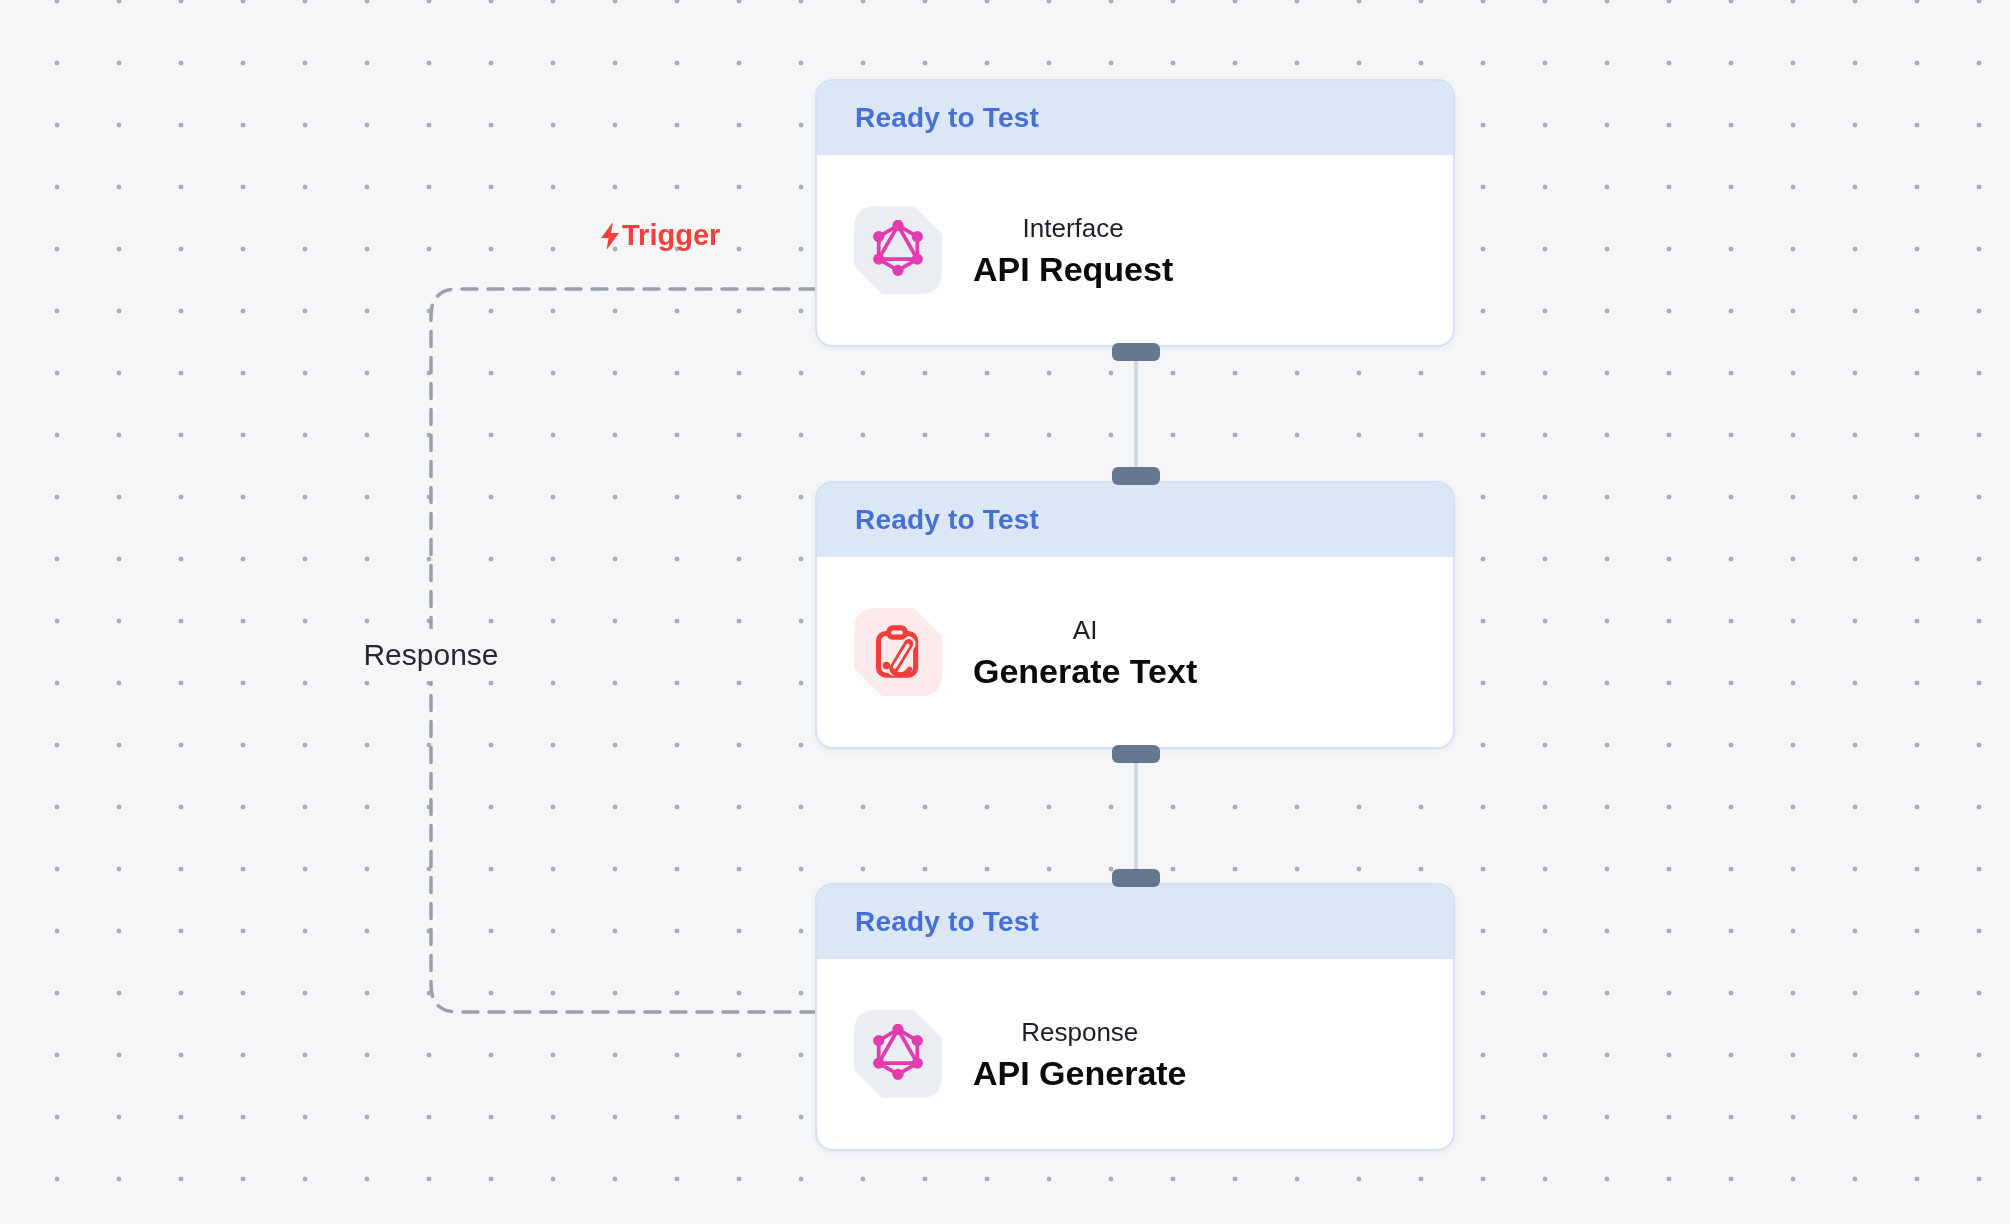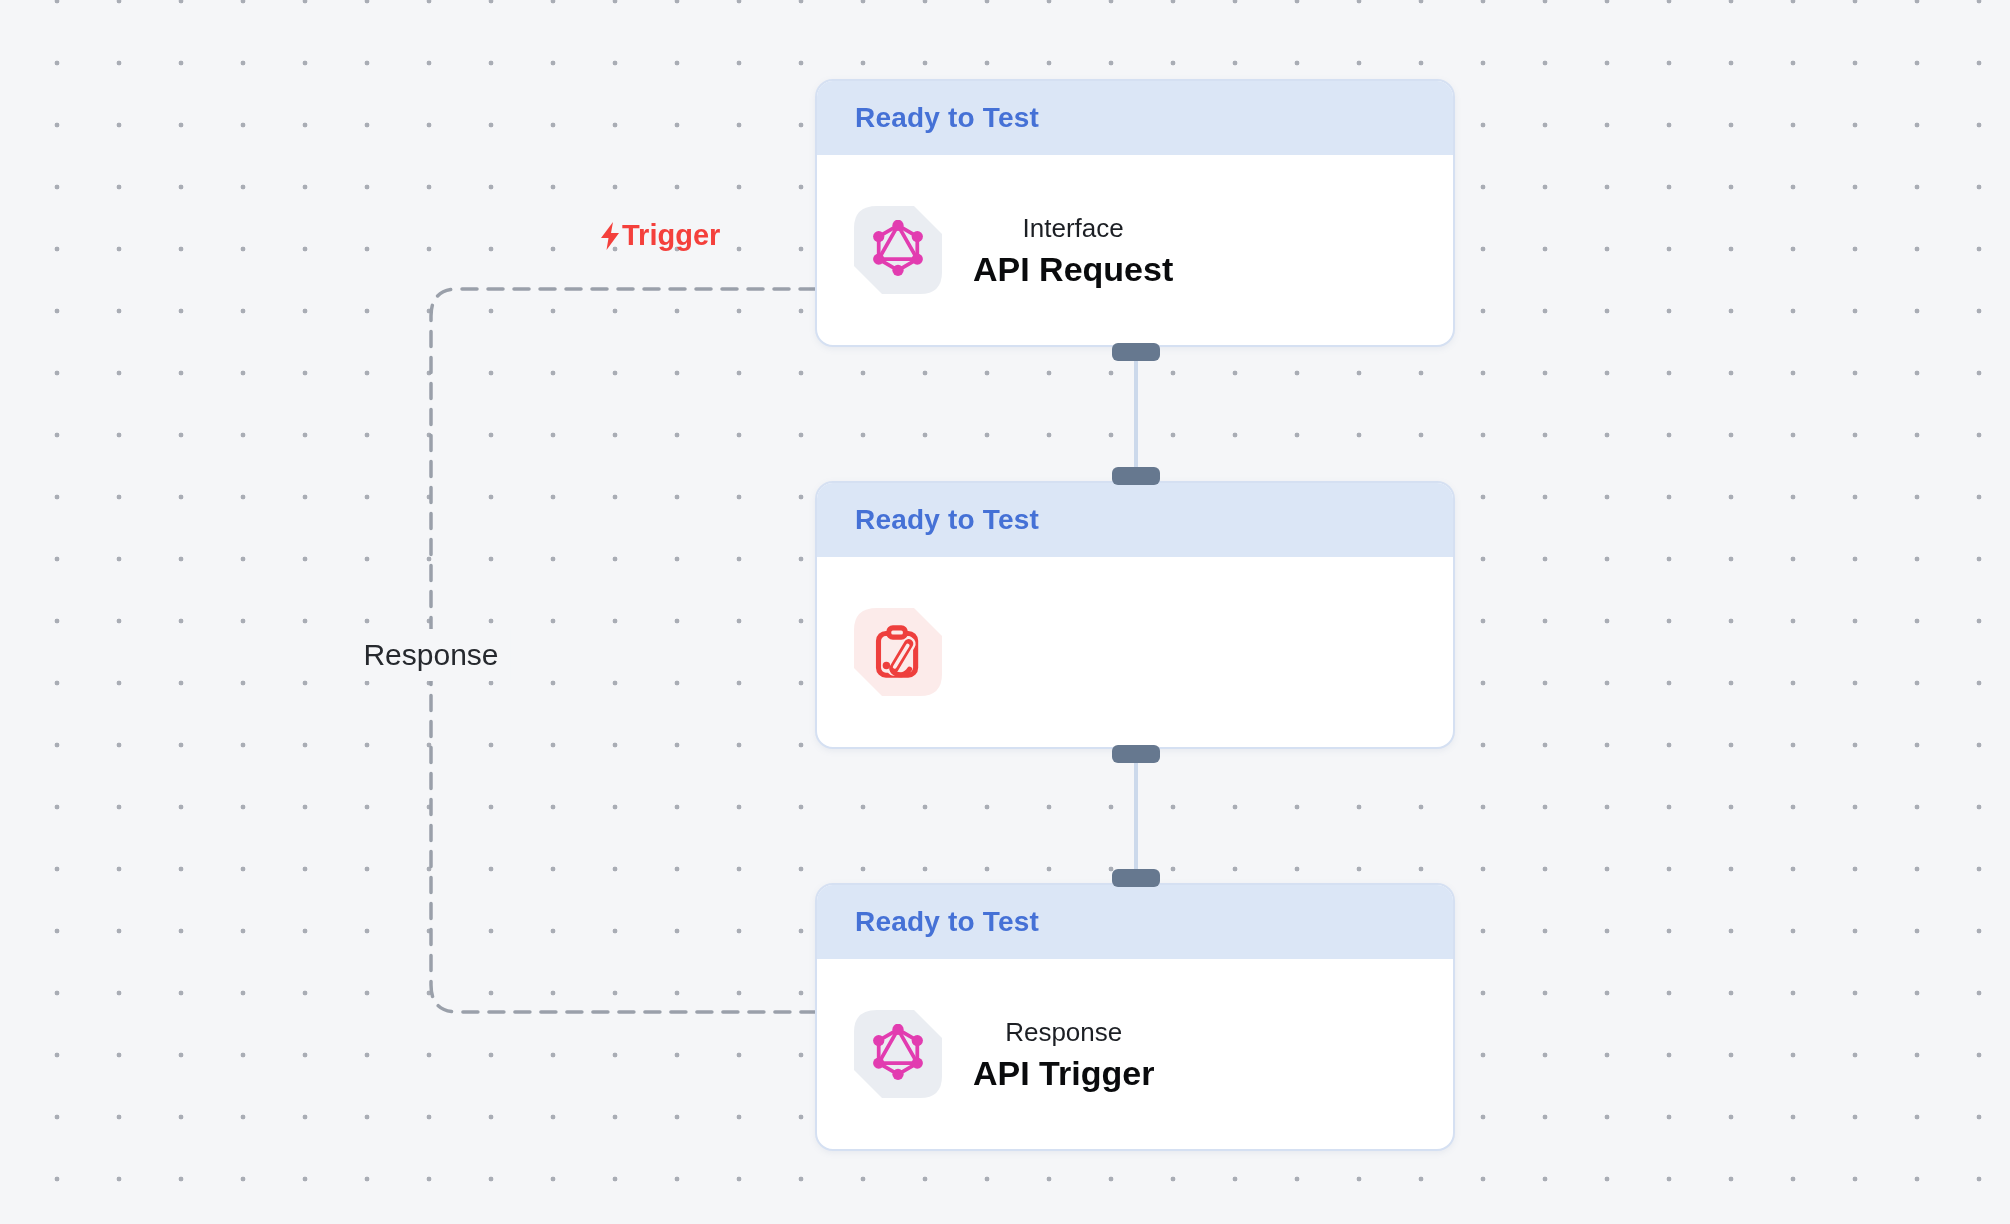--- a/index.html
+++ b/index.html
@@ -126,20 +126,24 @@
             <rect x="7" y="10" width="40" height="45" rx="8" stroke-width="5.5" stroke="#ee3f3d"></rect>
             <line x1="23.5" y1="48" x2="39.5" y2="21" stroke="#fcebea" stroke-width="15"></line>
             <line x1="23.5" y1="48" x2="39.5" y2="21" stroke-width="10" stroke="#ee3f3d"></line>
             <line x1="24.5" y1="46" x2="38.5" y2="23" stroke="#fcebea" stroke-width="4"></line>
             <path d="M22.5 51 C 28 56.5, 36 55.5, 40.5 48.5" stroke-width="5.5" stroke="#ee3f3d"></path>
             <rect x="18" y="4" width="18" height="10" rx="4.5" fill="#fcebea" stroke-width="5.5" stroke="#ee3f3d"></rect>
           </g>
           <circle cx="15.5" cy="44.5" r="4" fill="#ee3f3d"></circle>
         </svg>
       </div>
+      <div class="node-text">
+        <div class="node-cat">AI</div>
+        <div class="node-title">Generate Text</div>
+      </div>
     </div>
   </div>
 
   <div class="node node-3">
     <div class="node-header">
       <span>Ready to Test</span>
     </div>
     <div class="node-body">
       <div class="tile">
         <svg class="tile-bg" width="90" height="90" viewBox="0 0 90 90">
@@ -155,21 +159,21 @@
               <circle cx="86" cy="31" r="10.5"></circle>
             <circle cx="86" cy="73" r="10.5"></circle>
               <circle cx="50" cy="94" r="10.5"></circle>
             <circle cx="14" cy="73" r="10.5"></circle>
               <circle cx="14" cy="31" r="10.5"></circle>
           </g>
         </svg>
       </div>
       <div class="node-text">
         <div class="node-cat">Response</div>
-        <div class="node-title">API Trigger</div>
+        <div class="node-title">API Generate</div>
       </div>
     </div>
   </div>
 
   <div class="trigger-label">
     <svg width="24" height="30" viewBox="0 0 22 30">
       <polygon points="14,1 2,17 9.5,17 7.5,29 20,12 12,12" fill="#f4403c"></polygon>
     </svg>
     <span>Trigger</span>
   </div>

